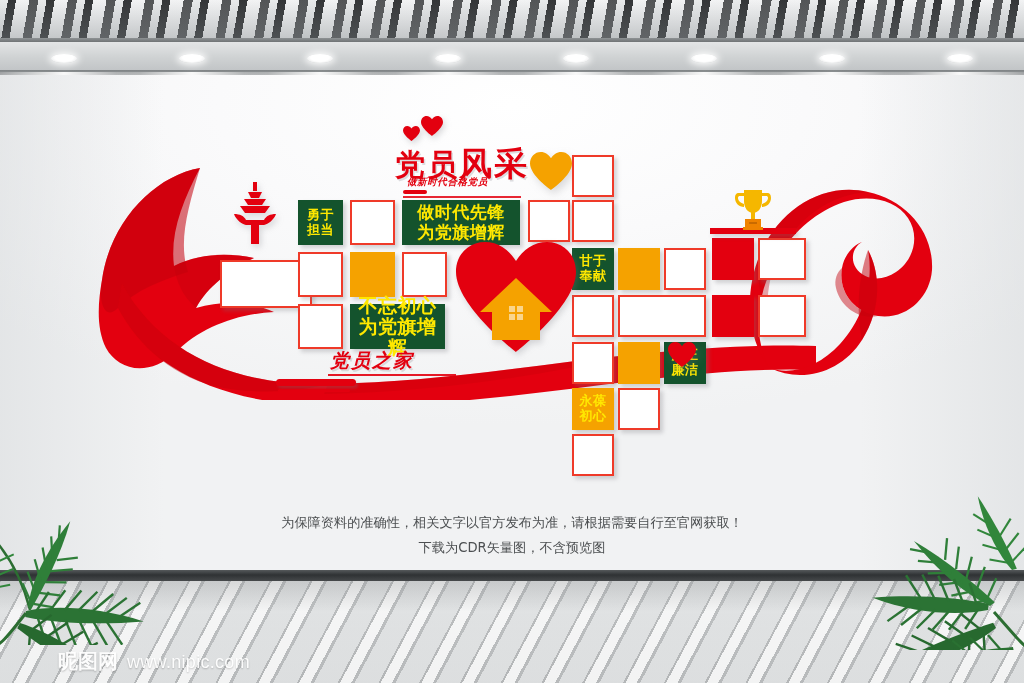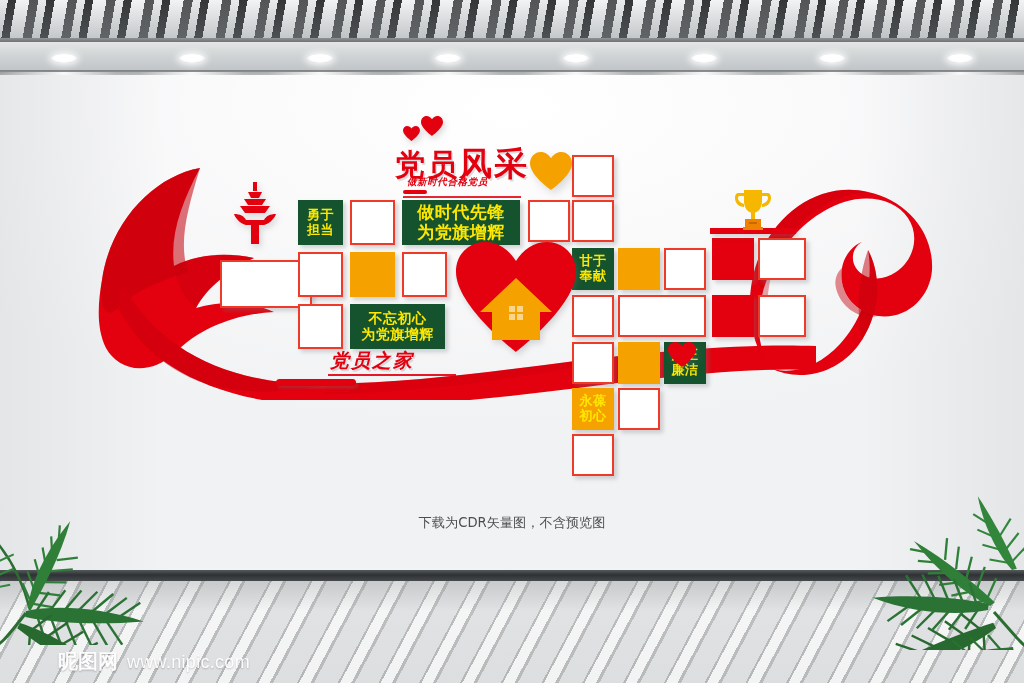--- a/index.html
+++ b/index.html
@@ -249,21 +249,21 @@
           <div>
             <div>勇于</div>
             <div>担当</div>
           </div>
         </div>
         <div class="cell frame" style="left: 250px; top: 60px; width: 45px; height: 45px;"></div>
         <div class="cell frame" style="left: 198px; top: 112px; width: 45px; height: 45px;"></div>
         <div class="cell solid-org" style="left: 250px; top: 112px; width: 45px; height: 45px;"></div>
         <div class="cell frame" style="left: 302px; top: 112px; width: 45px; height: 45px;"></div>
         <div class="cell frame" style="left: 198px; top: 164px; width: 45px; height: 45px;"></div>
-        <div class="cell lbl red" style="left: 250px; top: 164px; width: 95px; height: 45px; font-size: 14px;">
+        <div class="cell lbl red" style="left: 250px; top: 164px; width: 95px; height: 45px; font-size: 19px;">
           <div>
             <div>不忘初心</div>
             <div>为党旗增辉</div>
           </div>
         </div>
         <div class="cell lbl red" style="left: 302px; top: 60px; width: 118px; height: 45px; font-size: 17px;">
           <div>
             <div>做时代先锋</div>
             <div>为党旗增辉</div>
           </div>
@@ -346,20 +346,21 @@
 
     <div class="home-lbl">
       <div class="home-txt">党员之家</div>
       <div class="home-line"></div>
       <div class="home-bar"></div>
       <div class="home-bar2"></div>
     </div>
   </div>
 
   <div class="disclaimer">
+    <div>为保障资料的准确性，相关文字以官方发布为准，请根据需要自行至官网获取！</div>
     <div>下载为CDR矢量图，不含预览图</div>
   </div>
 
   <div class="baseboard"></div>
   <div class="floor">
     <div class="floor-lines"></div>
     <div class="floor-shade"></div>
   </div>
 
   <div class="plant" style="left:-30px;top:395px;">

